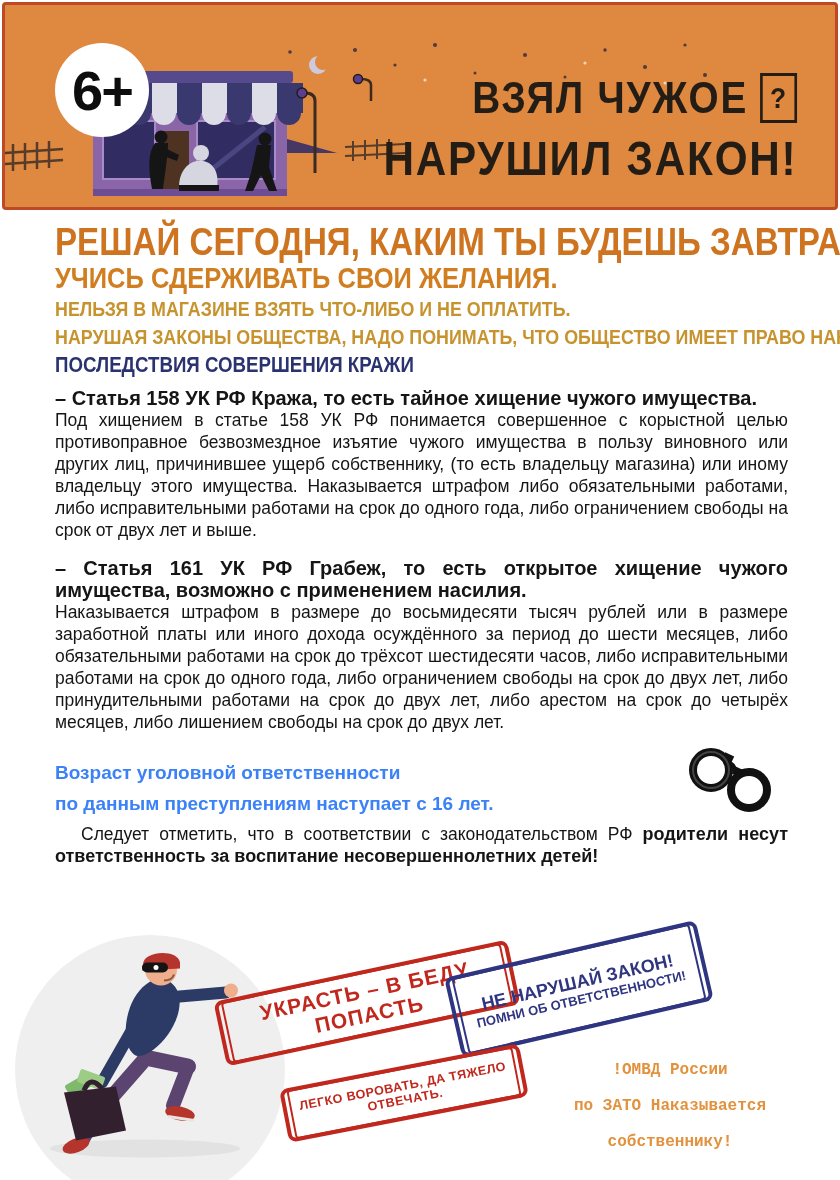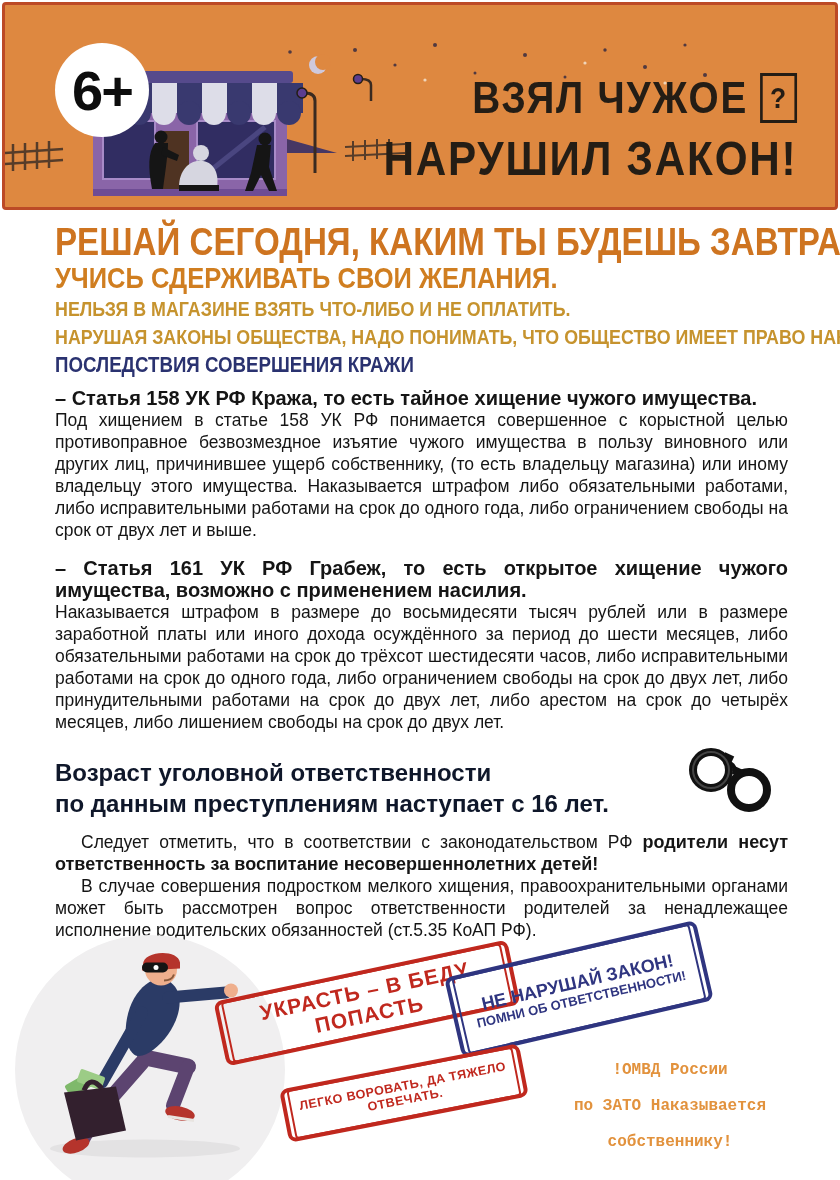--- a/index.html
+++ b/index.html
@@ -27,21 +27,21 @@
   .hl3{top:297px;font-size:21px;color:#c6932e;}
   .hl4{top:325px;font-size:21px;color:#c6932e;}
   .hl5{top:352px;font-size:22px;color:#2a3270;}
 
   
   .para{left:55px;width:733px;font-size:17.5px;line-height:22px;text-align:justify;color:#151515;}
   .para b{font-size:18px;}
   .art-head{font-weight:bold;font-size:20px;}
   .p-indent{text-indent:26px;}
 
-  .age-state{left:55px;top:757px;font-weight:bold;font-size:24px;line-height:31px;color:#0f172a;}
+  .age-state{left:55px;top:757px;font-weight:bold;font-size:19px;line-height:31px;color:#3b82f6;}
 
   
   .gray-circle{left:15px;top:935px;width:270px;height:270px;border-radius:50%;background:#f0eff0;}
 
   .stamp{display:flex;align-items:center;justify-content:center;border-radius:8px;}
   .stamp-inner{display:flex;flex-direction:column;align-items:center;justify-content:center;
                width:100%;height:100%;border-radius:4px;margin:3px;text-align:center;}
   .stamp-red{border:4px solid #c0281e;color:#c0281e;}
   .stamp-red .stamp-inner{border:2px solid #c0281e;}
   .stamp-blue{border:4px solid #2f3580;color:#2f3580;}
@@ -195,25 +195,24 @@
     <g stroke="#111111" fill="none">
       <circle cx="28" cy="28" r="18" stroke-width="8"></circle>
       <circle cx="66" cy="48" r="18" stroke-width="8"></circle>
       <rect x="40" y="12" width="10" height="8" fill="#111111" stroke="none" transform="rotate(25 45 16)"></rect>
       <rect x="50" y="26" width="10" height="8" fill="#111111" stroke="none" transform="rotate(25 55 30)"></rect>
       <path d="M44,20 Q52,22 52,30" stroke-width="4"></path>
       <circle cx="28" cy="28" r="18" stroke-width="2" stroke="#444444"></circle>
     </g>
   </svg>
 
-  <div class="abs para" style="top:823px;margin-top:8px;">
+  <div class="abs para" style="top:823px;">
     <div class="p-indent">
       <span>Следует отметить, что в соответствии с законодательством РФ </span><b>родители несут ответственность за воспитание несовершеннолетних детей!</b>
     </div>
-    <div class="p-indent">В случае совершения подростком мелкого хищения, правоохранительными органами может быть рассмотрен вопрос ответственности родителей за ненадлежащее исполнение родительских обязанностей (ст.5.35 КоАП РФ).</div>
   </div>
 
   <div class="abs gray-circle"></div>
 
   <svg class="abs" style="left:30px;top:935px;" width="240" height="245" viewBox="0 0 240 230">
     <ellipse cx="115" cy="206" rx="95" ry="9" fill="#e3e2e3"></ellipse>
 
     <path d="M112,120 L70,168" stroke="#5c4470" stroke-width="15" stroke-linecap="round" fill="none"></path>
     <path d="M70,168 L54,196" stroke="#5c4470" stroke-width="13" stroke-linecap="round" fill="none"></path>
     <ellipse cx="46" cy="203" rx="14" ry="7" fill="#b5342c" transform="rotate(-20 46 203)"></ellipse>

